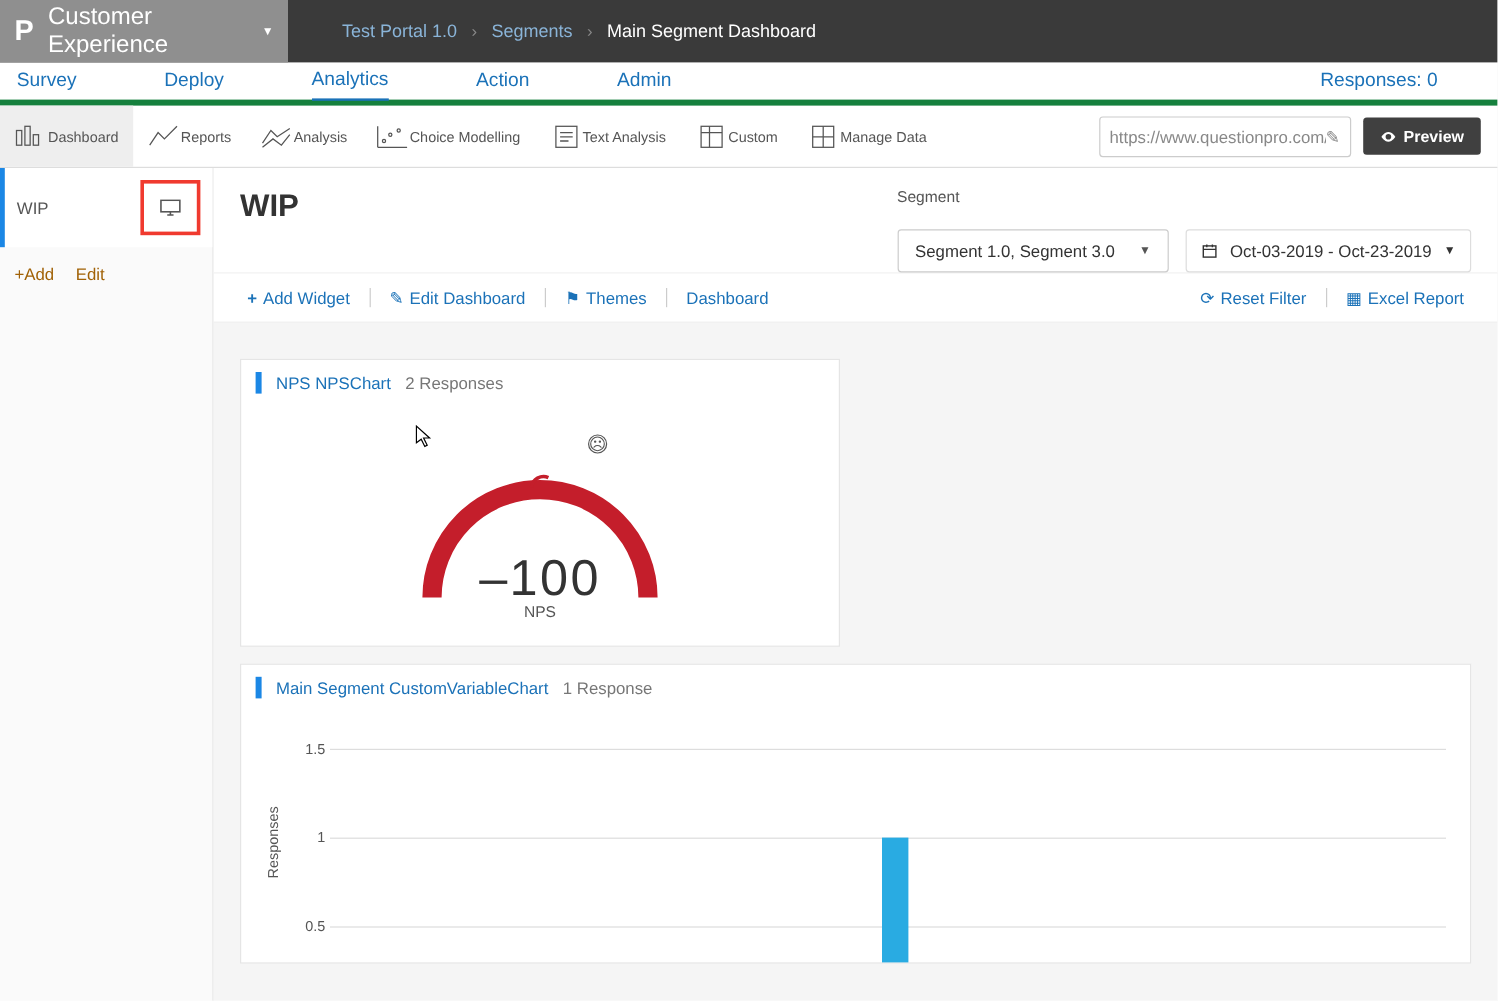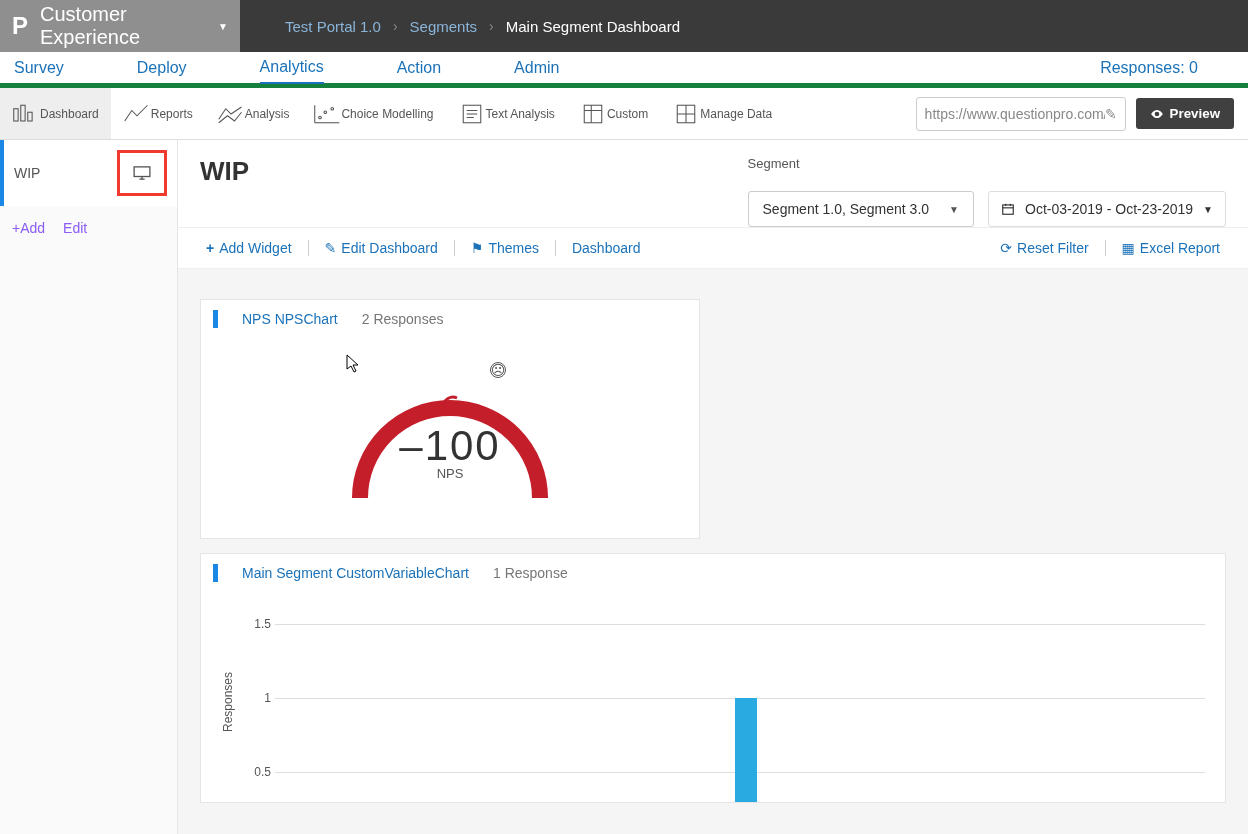--- a/index.html
+++ b/index.html
@@ -37,51 +37,51 @@
   .preview-btn { background:#404040; color:#fff; border:none; border-radius:3px; padding:8px 14px; font-weight:600; display:flex; align-items:center; gap:6px; cursor:pointer;}
   
   
   .body { display:flex; height: calc(834px - 52px - 36px - 52px); }
   .sidebar { width:178px; border-right:1px solid #e5e5e5; background:#fafafa;}
   .side-item { display:flex; align-items:center; justify-content:space-between; padding:10px 14px; color:#555; cursor:pointer;}
   .side-item.active { background:#fff; border-left:4px solid #1b87e5; padding-left:10px;}
   .side-icon-box { width:44px; height:40px; display:flex; align-items:center; justify-content:center;}
   .highlight-box { width:50px; height:46px; border:3px solid #f03a2f; display:flex; align-items:center; justify-content:center; margin-right:-4px;}
   .monitor-icon { width:18px; height:14px;}
-  .side-actions { display:flex; gap:18px; padding:14px 12px; color:#8b5cf6; font-size:14px;}
+  .side-actions { display:flex; gap:18px; padding:14px 12px; color:#a16207; font-size:14px;}
   .side-actions span { cursor:pointer;}
   
   .content { flex:1; background:#f5f5f5; overflow:auto; position:relative;}
   .content-inner { padding:16px 22px;}
   
   .page-header { display:flex; align-items:flex-start; justify-content:space-between; background:#fff; padding:16px 22px 0 22px; border-bottom:1px solid #eee;}
   .page-title { font-size:26px; font-weight:600; color:#333;}
   .header-controls { display:flex; align-items:flex-end; gap:14px;}
   .seg-block label { font-size:13px; color:#555; display:block; margin-bottom:20px;}
   .dropdown { border:1px solid #ccc; border-radius:3px; padding:9px 14px; background:#fff; display:flex; align-items:center; gap:20px; cursor:pointer; font-size:14px; color:#333;}
   .dropdown .caret { font-size:10px; color:#555;}
   .date-dropdown { border:1px solid #ddd; border-radius:3px; padding:9px 12px; background:#fff; display:flex; align-items:center; gap:10px; cursor:pointer; font-size:14px; color:#333;}
   
   .action-bar { display:flex; align-items:center; padding:12px 22px; background:#fff; border-bottom:1px solid #eee; margin-top:0;}
   .action-left { display:flex; align-items:center; gap:8px;}
   .action-link { display:flex; align-items:center; gap:5px; color:#1b72b8; cursor:pointer; padding:0 6px;}
   .divider { width:1px; height:16px; background:#ccc; margin:0 2px;}
   .action-right { margin-left:auto; display:flex; gap:8px;}
   
   .widget { background:#fff; border:1px solid #e5e5e5; margin-top:14px;}
-  .widget-header { display:flex; align-items:center; gap:24px; padding:10px 12px;}
+  .widget-header { display:flex; align-items:center; gap:12px; padding:10px 12px;}
   .widget-accent { width:5px; height:18px; background:#1b87e5;}
   .widget-title { color:#1b72b8; font-size:14px;}
   .widget-sub { color:#777; font-size:14px;}
   .widget-body { padding:10px 20px 30px 20px;}
   
   .gauge-wrap { width:260px; margin:10px auto 0 auto; position:relative;}
   .gauge-svg { width:260px; height:150px; display:block;}
   .gauge-value { position:absolute; left:0; right:0; top:64px; text-align:center;}
-  .gauge-value .num { font-size:42px; color:#333; font-weight:400; letter-spacing:2px;}
+  .gauge-value .num { font-size:42px; color:#333; font-weight:400; letter-spacing:2px;margin-top:36px;}
   .gauge-value .lbl { font-size:13px; color:#555; margin-top:-4px;}
   .face { position:absolute; top:4px; left:170px; font-size:14px; color:#555; border:1px solid #555; border-radius:50%; width:16px; height:16px; display:flex; align-items:center; justify-content:center;}
   
   .barchart { display:flex; padding:10px 20px 0 20px;}
   .ylabel { writing-mode:vertical-rl; transform:rotate(180deg); font-size:12px; color:#555; text-align:center;}
   .chart-grid { flex:1; position:relative; margin-left:10px; height:200px; border-left:0;}
   .gridline { position:absolute; left:30px; right:0; border-top:1px solid #ddd;}
   .ytick { position:absolute; left:0; font-size:12px; color:#555; width:26px; text-align:right; transform:translateY(-50%);}
   .bar { position:absolute; bottom:0; width:22px; background:#29abe2;}
   

